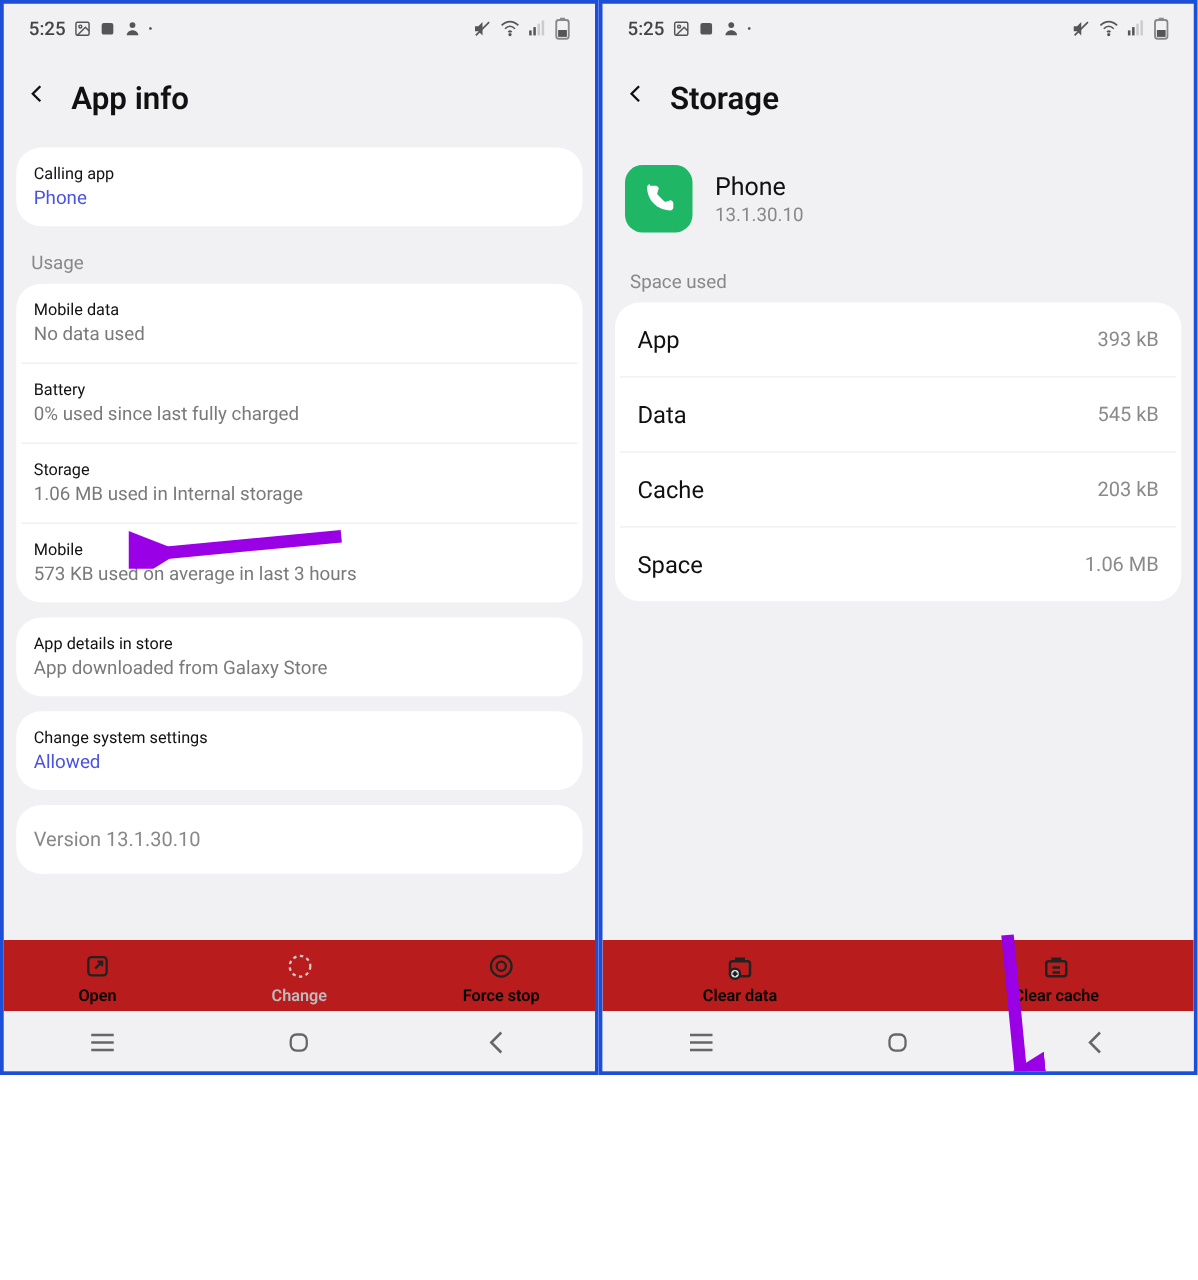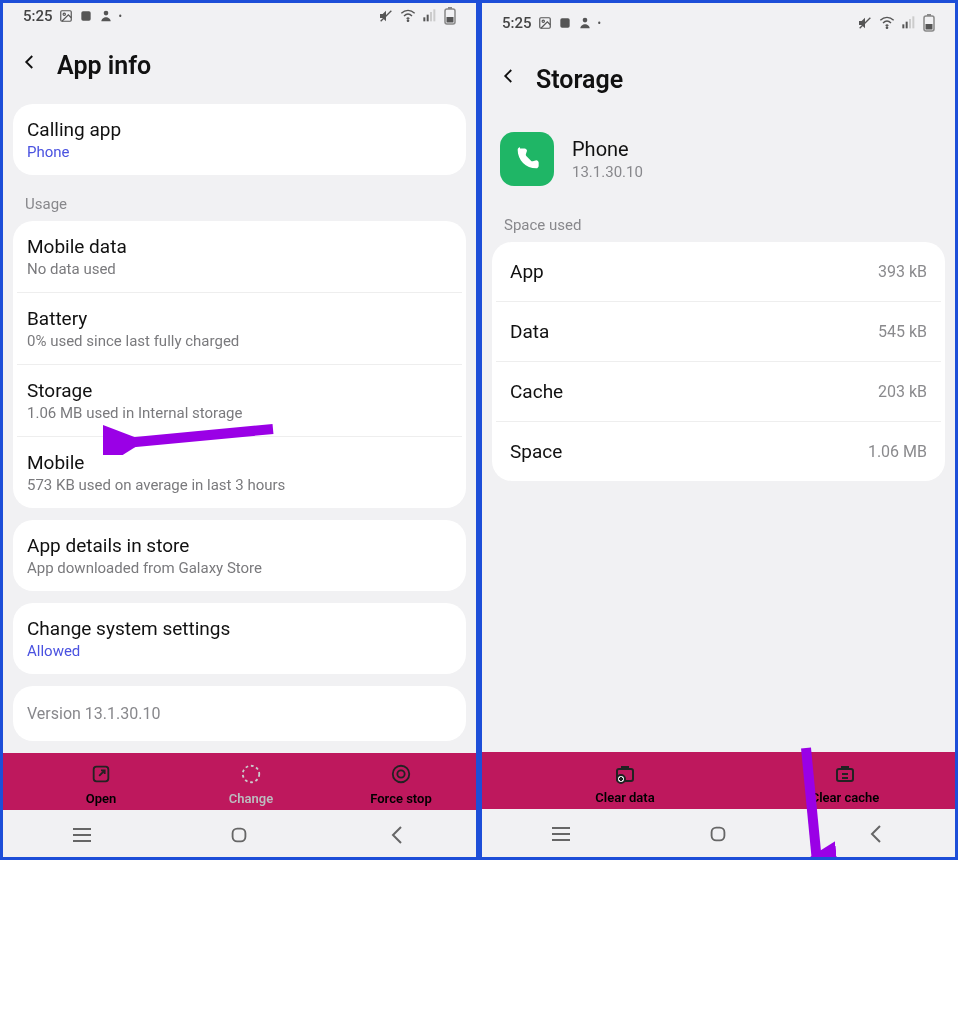--- a/index.html
+++ b/index.html
@@ -43,21 +43,21 @@
   .title { font-size: 25px; font-weight: 600; color: #111; }
   .card {
     background: #fff;
     border-radius: 20px;
     margin: 0 10px 12px;
   }
   .row {
     padding: 14px 14px;
   }
   .row + .row { border-top: 1px solid #eee; margin: 0 4px; padding-left: 10px; padding-right: 10px;}
-  .row-title { font-size: 19px; color: #111; font-weight: 400; }
+  .row-title { font-size: 13px; color: #111; font-weight: 400; }
   .row-sub { font-size: 15px; color: #7a7a7d; margin-top: 2px; }
   .row-sub.link { color: #4a52e0; }
   .section-label {
     font-size: 15px;
     color: #88888c;
     padding: 8px 22px;
     font-weight: 400;
   }
   .kv-row {
     display: flex;
@@ -89,23 +89,23 @@
     border-radius: 14px;
     display: flex;
     align-items: center;
     justify-content: center;
   }
   .app-info-name { font-size: 20px; color: #111; }
   .app-info-ver { font-size: 15px; color: #88888c; margin-top: 2px; }
   .bottom-actions {
     margin-top: auto;
     display: flex;
-    justify-content: flex-end;
+    justify-content: space-between;
     padding: 8px 0 4px;
-    background: #be185d;
+    background: #b91c1c;
   }
   .action {
     display: flex;
     flex-direction: column;
     align-items: center;
     gap: 4px;
     width: 150px;
     cursor: pointer;
   }
   .action.disabled { color: #bcbcbf; }

